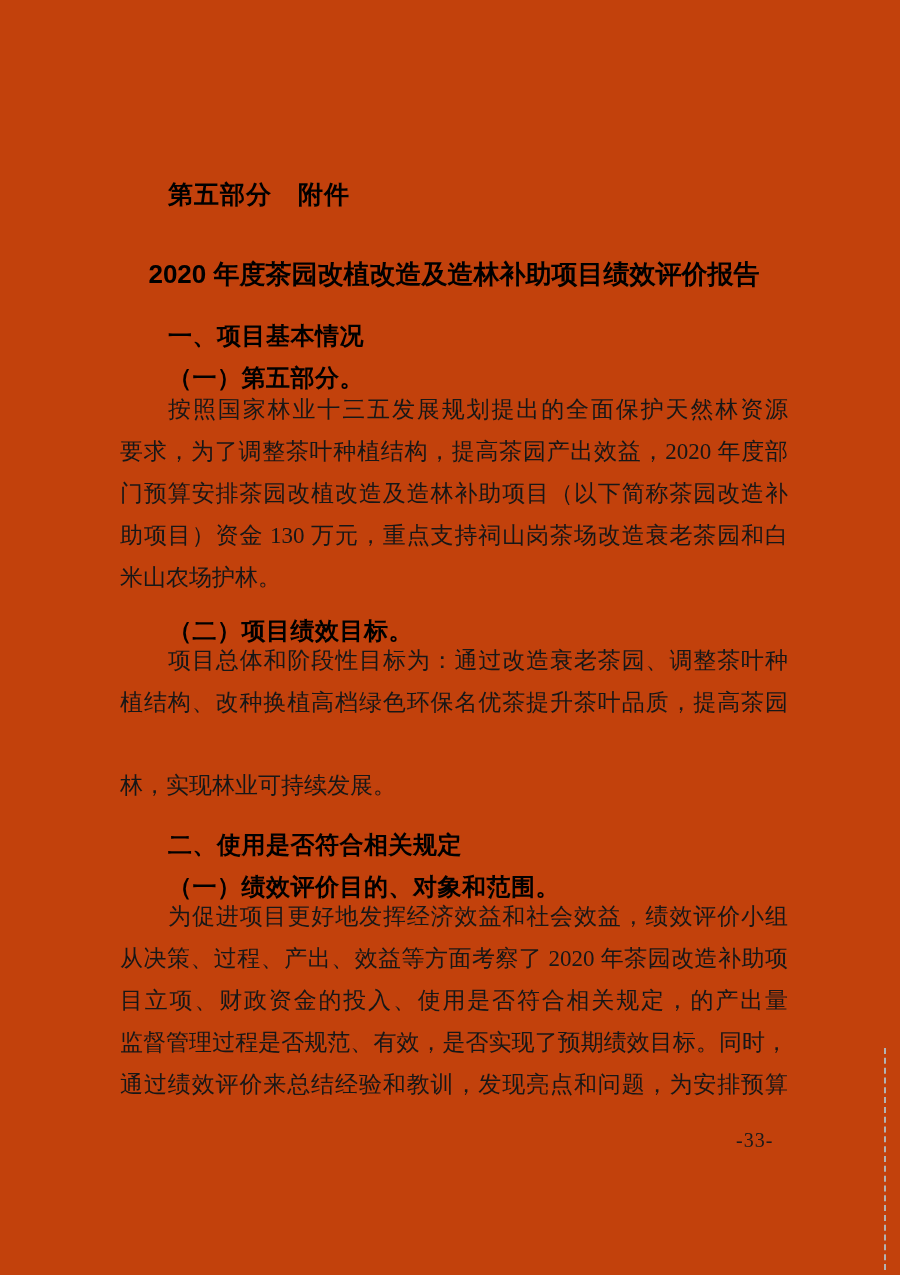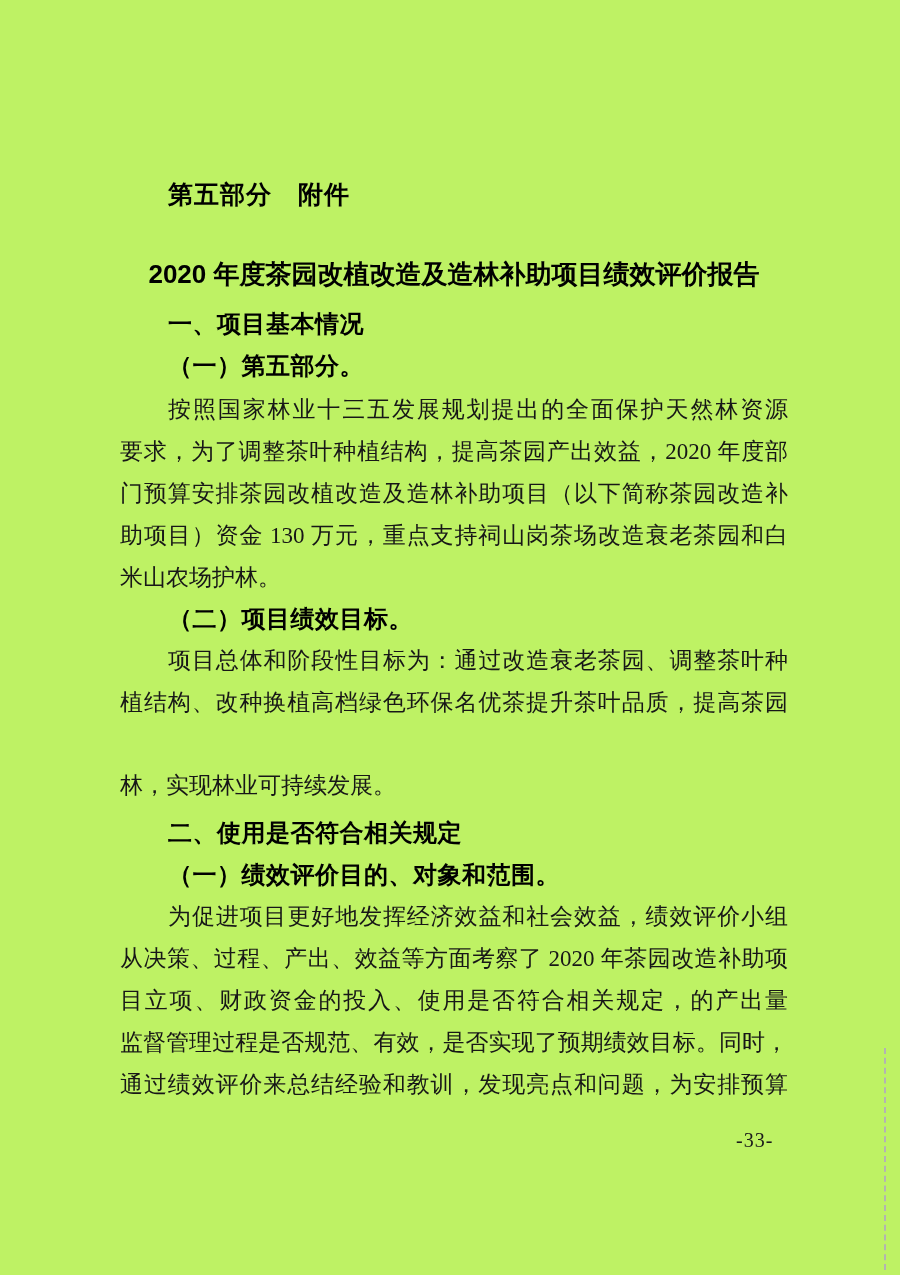--- a/index.html
+++ b/index.html
@@ -1,21 +1,21 @@
 <!DOCTYPE html>
 <html><head>
 <meta charset="utf-8">
 <style>
   html, body { margin: 0; padding: 0; background: #e8e8e8; }
   .page {
     position: relative;
     width: 900px;
     height: 1275px;
     margin: 0 auto;
-    background: #bef264;
+    background: #c2410c;
     font-family: "Liberation Serif", "DejaVu Serif", serif;
     color: #141414;
     overflow: hidden;
   }
   .part-heading {
     position: absolute;
     left: 168px;
     top: 182px;
     font-family: "Liberation Sans", "DejaVu Sans", sans-serif;
     font-weight: 700;
@@ -38,20 +38,21 @@
   }
   .heading {
     position: absolute;
     left: 168px;
     font-family: "Liberation Sans", "DejaVu Sans", sans-serif;
     font-weight: 700;
     font-size: 24px;
     line-height: 1.1;
     color: #000;
     letter-spacing: 0.5px;
+    margin-top: 12px;
   }
   .bodyline {
     position: absolute;
     left: 120px;
     width: 668px;
     box-sizing: border-box;
     font-size: 23px;
     line-height: 1.15;
     color: #171717;
     text-align: justify;

